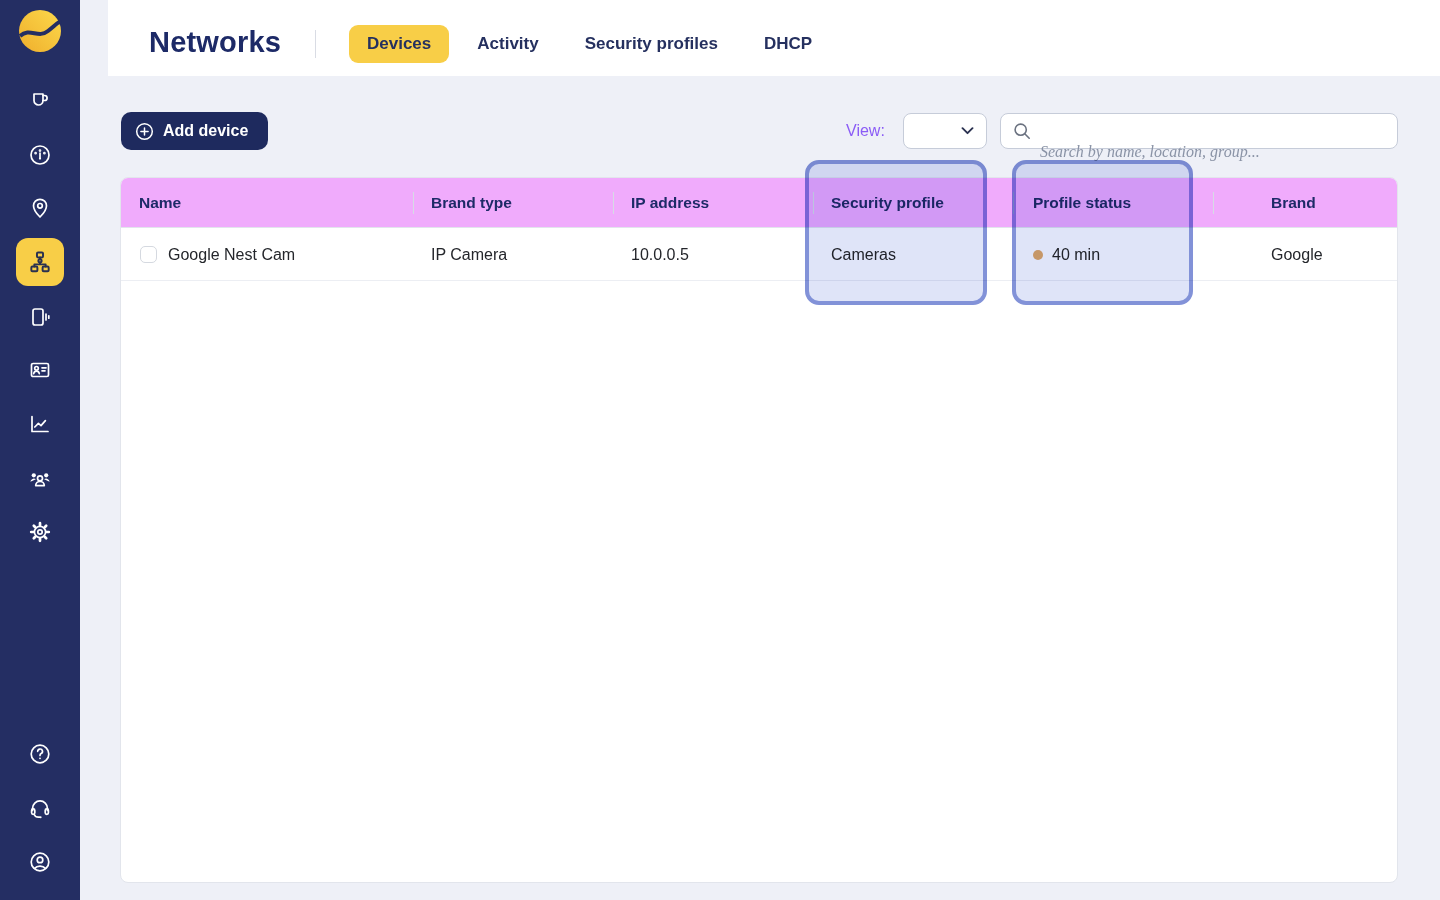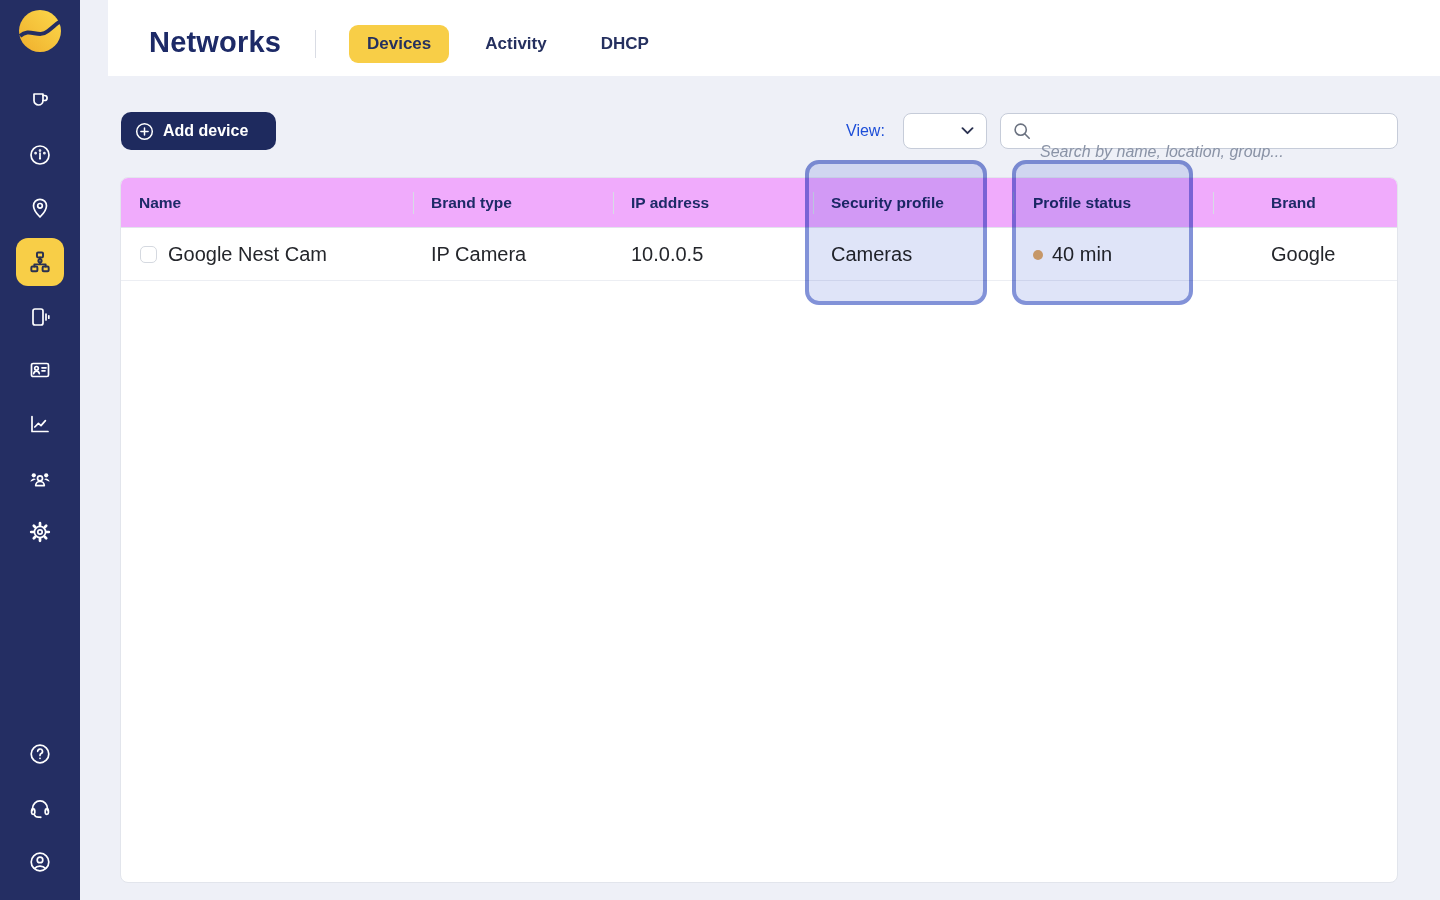--- a/index.html
+++ b/index.html
@@ -36,51 +36,51 @@
     position:absolute; left:80px; top:0; width:1360px; height:76px;
     background:#ffffff; z-index:2;margin-left:28px;
   }
   .page-title {
     position:absolute; left:41px; top:26px;
     font-size:29px; font-weight:bold; color:#1d2a67; letter-spacing:.2px;
   }
   .title-divider {
     position:absolute; left:207px; top:30px; width:1px; height:28px; background:#d9dce4;
   }
-  .tabs { position:absolute; left:241px; top:25px; display:flex; gap:18px;text-align:center; }
+  .tabs { position:absolute; left:241px; top:25px; display:flex; gap:10px;text-align:center; }
   .tab {
     height:38px; line-height:38px; padding:0 18px; border-radius:9px;
     font-size:17px; font-weight:600; color:#25305f; cursor:pointer; white-space:nowrap;
   }
   .tab.active { background:#f8ce47; }
 
   
   .btn-add {
     position:absolute; left:121px; top:112px; height:38px;
     background:#1e2a5e; color:#ffffff; border:none; border-radius:10px;
     font-family:"Liberation Sans", sans-serif;
-    font-size:16px; font-weight:600; padding:0 28px 0 14px; cursor:pointer;
+    font-size:16px; font-weight:600; padding:0 20px 0 14px; cursor:pointer;
     display:flex; align-items:center; gap:9px; z-index:2;
   }
   .view-label {
-    position:absolute; left:846px; top:122px; font-size:16px; color:#1d4ed8;
+    position:absolute; left:846px; top:122px; font-size:16px; color:#8b5cf6;
   }
   .view-select {
     position:absolute; left:903px; top:113px; width:84px; height:36px;
     background:#ffffff; border:1px solid #c6ccd9; border-radius:8px;
     cursor:pointer; display:flex; align-items:center; justify-content:flex-end;
     padding-right:12px; z-index:2;
   }
   .search-box {
     position:absolute; left:1000px; top:113px; width:398px; height:36px;
     background:#ffffff; border:1px solid #c6ccd9; border-radius:8px;
     display:flex; align-items:center; padding:0 12px; gap:9px; z-index:2;
   }
   .search-box input {
-    flex:1; border:none; outline:none; font-family:Liberation Sans, sans-serif;
+    flex:1; border:none; outline:none; font-family:Liberation Serif, serif;
     font-size:16px; font-style:italic; color:#3b4254; background:transparent;margin-top:42px;
   }
   .search-box input::placeholder { color:#8a93a6; font-style:italic; }
 
   
   .device-table {
     position:absolute; left:120px; top:177px; width:1278px; height:706px;
     background:#ffffff; border:1px solid #e2e5ec; border-radius:8px; z-index:1;
   }
   .thead {
@@ -92,21 +92,21 @@
     position:absolute; top:0; height:50px; line-height:50px;
     font-size:15.5px; font-weight:bold; color:#1d2a67; cursor:pointer; white-space:nowrap;
   }
   .vdiv { position:absolute; top:14px; width:1px; height:22px; background:#d7dbe5; }
   .trow {
     position:absolute; left:0; top:50px; width:100%; height:53px;
     border-bottom:1px solid #eceef3; background:#ffffff; cursor:pointer;
   }
   .td {
     position:absolute; top:0; height:67px; line-height:53px;
-    font-size:20px; color:#24262b; white-space:nowrap;
+    font-size:16px; color:#24262b; white-space:nowrap;
   }
   .c0 { left:18px; }  .c1 { left:310px; } .c2 { left:510px; }
   .c3 { left:710px; } .c4 { left:912px; } .c5 { left:1150px; }
   .checkbox {
     position:absolute; left:19px; top:18px; width:17px; height:17px;
     background:#ffffff; border:1px solid #d5d9e0; border-radius:5px; cursor:pointer;
   }
   .row-name { left:47px; }
   .status-dot {
     display:inline-block; width:10px; height:10px; border-radius:50%;
@@ -245,20 +245,21 @@
     </svg>
   </div>
 </aside>
 
 <header class="topbar">
   <h1 class="page-title">Networks</h1>
   <div class="title-divider"></div>
   <nav class="tabs">
     <div class="tab active">Devices</div>
     <div class="tab">Activity</div>
+    <div class="tab">Security profiles</div>
     <div class="tab">DHCP</div>
   </nav>
 </header>
 
 <button class="btn-add">
   <span style="display:flex">
     <svg width="19" height="19" viewBox="0 0 19 19" fill="none" stroke="#ffffff" stroke-width="1.5" stroke-linecap="round">
       <circle cx="9.5" cy="9.5" r="7.8"></circle>
       <path d="M9.5 5.9 v7.2 M5.9 9.5 h7.2"></path>
     </svg>

